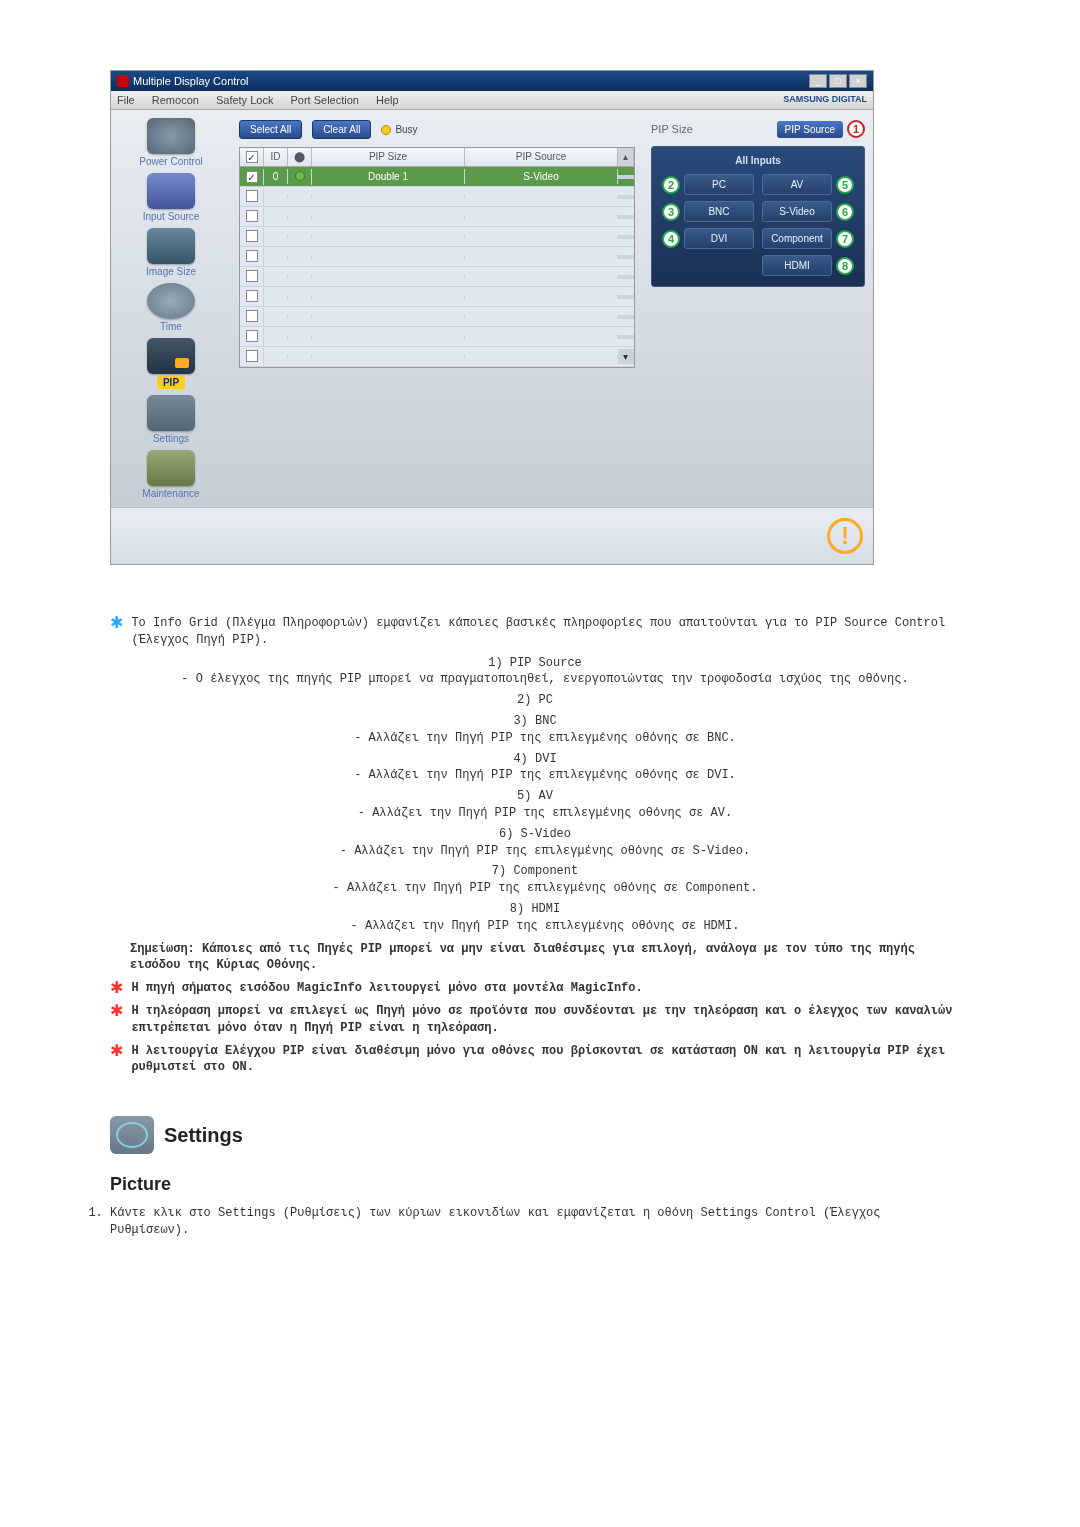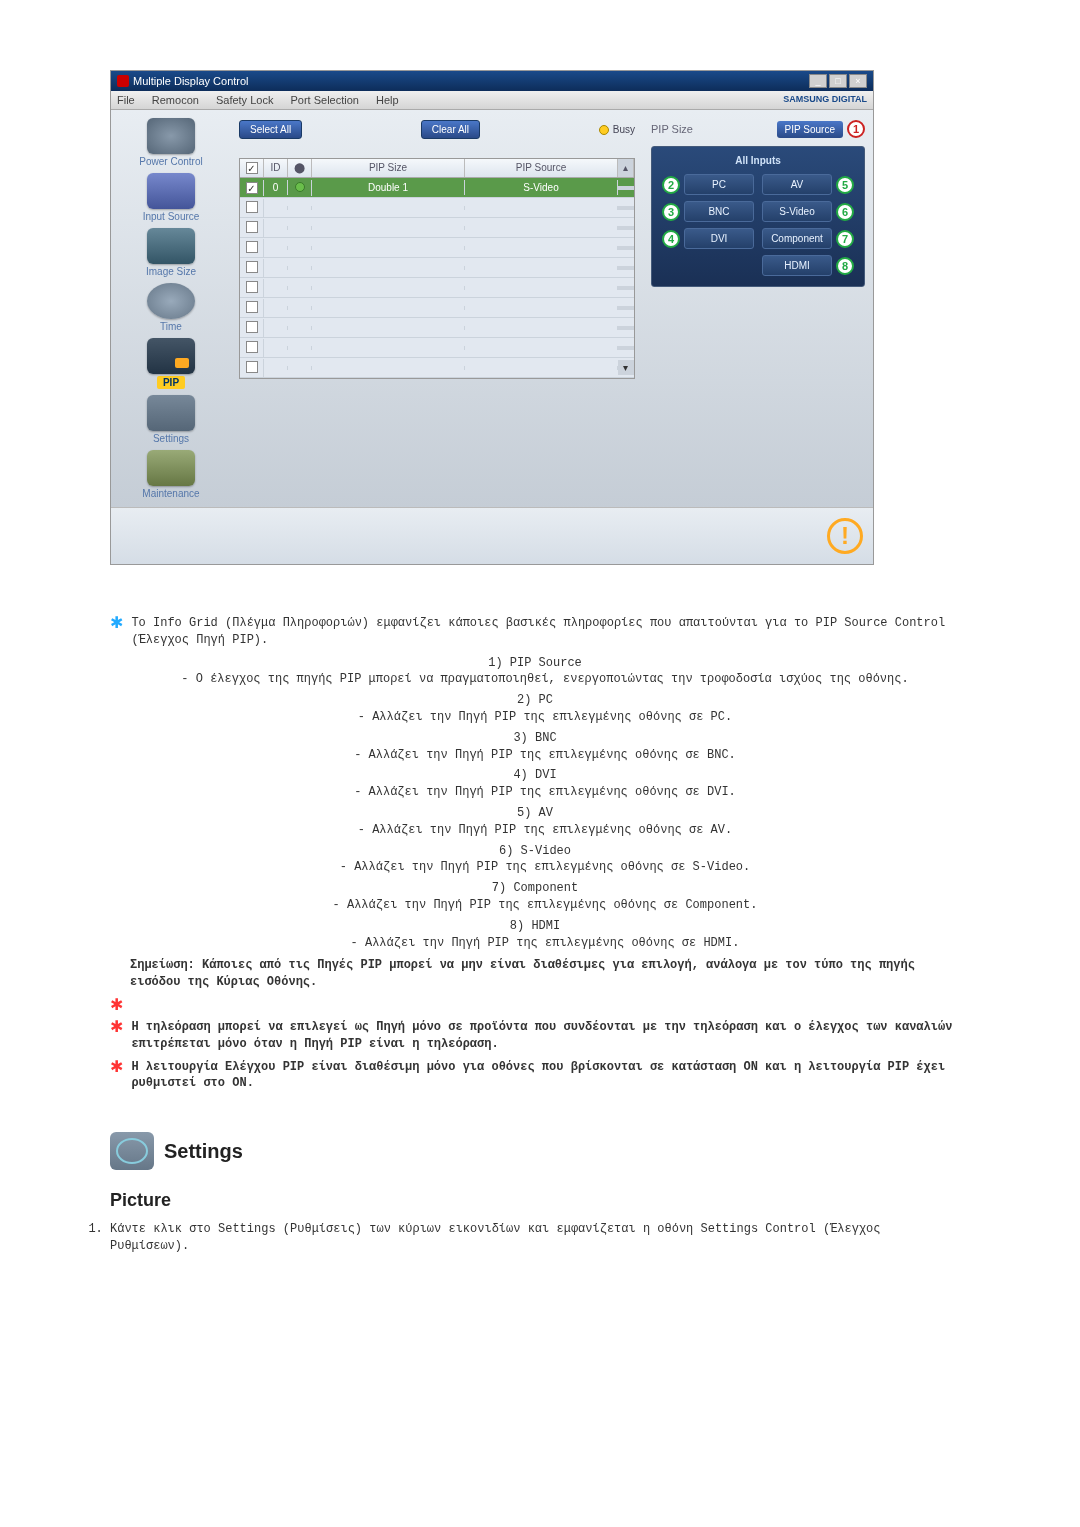--- a/index.html
+++ b/index.html
@@ -22,21 +22,21 @@
 .side-icon.input { background: linear-gradient(#7788cc,#445599); }
 .side-icon.image { background: linear-gradient(#668899,#335566); }
 .side-icon.time { background: radial-gradient(#99aabb,#667788); border-radius: 50%; }
 .side-icon.pip { background: linear-gradient(#445566,#223344); }
 .side-icon.pip::after { content: ""; position: absolute; right: 6px; bottom: 6px; width: 14px; height: 10px; background: #ffaa22; border-radius: 2px; }
 .side-icon.settings { background: linear-gradient(#778899,#556677); }
 .side-icon.maint { background: linear-gradient(#99aa77,#667744); }
 .side-label { font-size: 10px; }
 .pip-label { background: #ffcc22; color: #003366; font-weight: bold; font-size: 10px; padding: 1px 6px; border-radius: 2px; display: inline-block; }
 .center { flex: 1; padding: 10px 8px; }
-.toolbar { display: flex; align-items: center; gap: 10px; margin-bottom: 19px; justify-content: space-between; }
+.toolbar { display: flex; align-items: center; gap: 10px; margin-bottom: 8px; }
 .tbtn { background: linear-gradient(#4a77c8,#2a4a88); color: #fff; font-size: 10px; padding: 3px 10px; border-radius: 3px; border: 1px solid #1a3a66; }
 .busy { display: flex; align-items: center; gap: 4px; font-size: 10px; color: #445; }
 .busy-dot { width: 10px; height: 10px; background: #ffcc22; border-radius: 50%; border: 1px solid #aa8800; }
 .grid { border: 1px solid #999; background: #e8eef5; font-size: 10px; }
 .grid-head { display: flex; background: linear-gradient(#f5f8fb,#dde5ee); border-bottom: 1px solid #aaa; }
 .grid-head > div { padding: 3px 4px; border-right: 1px solid #bbb; text-align: center; color: #556; }
 .col-chk { width: 24px; }
 .col-id { width: 24px; }
 .col-stat { width: 24px; }
 .col-size { flex: 1; }
@@ -291,33 +291,34 @@
 </div>
 
 <div class="content">
   <div class="bullet-line">
     <span class="star">✱</span>
     <p>Το Info Grid (Πλέγμα Πληροφοριών) εμφανίζει κάποιες βασικές πληροφορίες που απαιτούνται για το PIP Source Control (Έλεγχος Πηγή PIP).</p>
   </div>
 
   <ol class="numlist">
     <li><span class="nl-head"><span>1)</span> <span>PIP Source</span></span><div class="nl-desc">- Ο έλεγχος της πηγής PIP μπορεί να πραγματοποιηθεί, ενεργοποιώντας την τροφοδοσία ισχύος της οθόνης.</div></li>
-    <li><span class="nl-head"><span>2)</span> <span>PC</span></span><div class="nl-desc">- Αλλάζει την Πηγή PIP της επιλεγμένης οθόνης σε PC.</div></li>
+    <li><span class="nl-head"><span>2)</span> <span>PC</span></span></li>
     <li><span class="nl-head"><span>3)</span> <span>BNC</span></span><div class="nl-desc">- Αλλάζει την Πηγή PIP της επιλεγμένης οθόνης σε BNC.</div></li>
     <li><span class="nl-head"><span>4)</span> <span>DVI</span></span><div class="nl-desc">- Αλλάζει την Πηγή PIP της επιλεγμένης οθόνης σε DVI.</div></li>
     <li><span class="nl-head"><span>5)</span> <span>AV</span></span><div class="nl-desc">- Αλλάζει την Πηγή PIP της επιλεγμένης οθόνης σε AV.</div></li>
     <li><span class="nl-head"><span>6)</span> <span>S-Video</span></span><div class="nl-desc">- Αλλάζει την Πηγή PIP της επιλεγμένης οθόνης σε S-Video.</div></li>
     <li><span class="nl-head"><span>7)</span> <span>Component</span></span><div class="nl-desc">- Αλλάζει την Πηγή PIP της επιλεγμένης οθόνης σε Component.</div></li>
     <li><span class="nl-head"><span>8)</span> <span>HDMI</span></span><div class="nl-desc">- Αλλάζει την Πηγή PIP της επιλεγμένης οθόνης σε HDMI.</div></li>
   </ol>
 
   <p class="note-bold" style="margin:6px 0 6px 20px;">Σημείωση: Κάποιες από τις Πηγές PIP μπορεί να μην είναι διαθέσιμες για επιλογή, ανάλογα με τον τύπο της πηγής εισόδου της Κύριας Οθόνης.</p>
 
   <div class="bullet-line">
         <span class="star red">✱</span>
+        <p class="note-bold">Η πηγή σήματος εισόδου MagicInfo λειτουργεί μόνο στα μοντέλα MagicInfo.</p>
       </div>
   <div class="bullet-line">
         <span class="star red">✱</span>
         <p class="note-bold">Η τηλεόραση μπορεί να επιλεγεί ως Πηγή μόνο σε προϊόντα που συνδέονται με την τηλεόραση και ο έλεγχος των καναλιών επιτρέπεται μόνο όταν η Πηγή PIP είναι η τηλεόραση.</p>
       </div>
   <div class="bullet-line">
         <span class="star red">✱</span>
         <p class="note-bold">Η λειτουργία Ελέγχου PIP είναι διαθέσιμη μόνο για οθόνες που βρίσκονται σε κατάσταση ON και η λειτουργία PIP έχει ρυθμιστεί στο ON.</p>
       </div>
 

